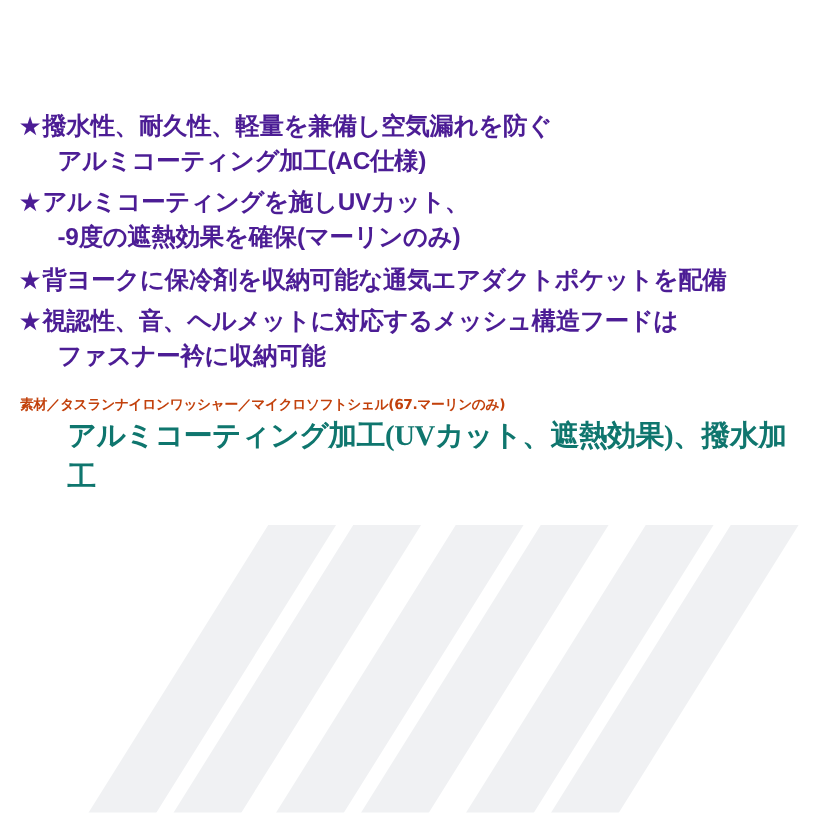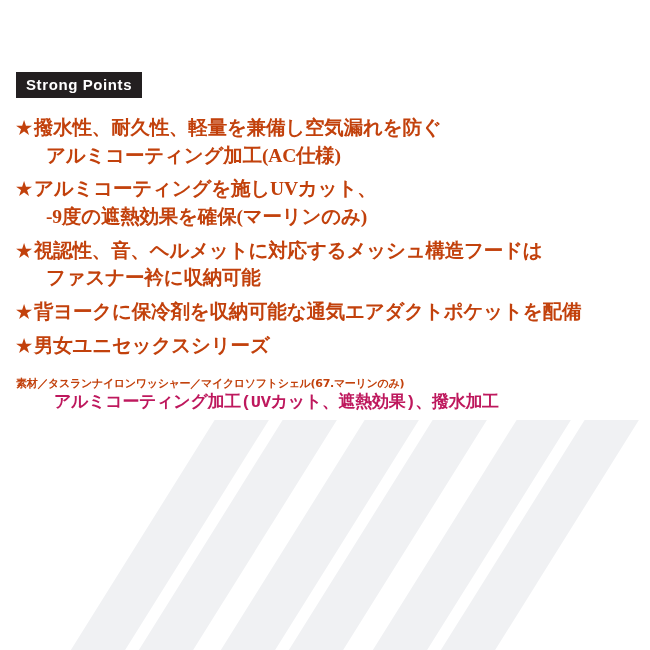--- a/index.html
+++ b/index.html
@@ -62,26 +62,26 @@
     padding: 5px 10px 6px 10px;
     line-height: 1;
     font-family: "Liberation Sans", "DejaVu Sans", sans-serif;
   }
 
   .points {
     margin-top: 16px;
   }
   .point {
     font-size: 19.5px;
-    color: #c2410c;
+    color: #4c1d95;
     line-height: 1.42;
     margin-bottom: 6px;
     font-weight: 700;
     letter-spacing: -0.2px;
-    font-family: Liberation Serif, serif;
+    font-family: Liberation Sans, sans-serif;
   }
   .point .star {
     font-size: 18px;
     margin-right: 2px;
   }
   .point .cont {
     display: block;
     padding-left: 30px;
   }
 
@@ -95,26 +95,26 @@
     font-weight: 700;
     letter-spacing: -0.3px;
     font-family: "DejaVu Sans", "Liberation Sans", sans-serif;
   }
   .spec-row .label {
     font-weight: 700;
   }
   .spec-sub {
     display: block;
     padding-left: 38px;
-    font-size: 17px;
+    font-size: 23px;
     line-height: 1.45;
     font-weight: 700;
     letter-spacing: -0.3px;
-    color: #be185d;
-    font-family: Liberation Mono, monospace;
+    color: #0f766e;
+    font-family: Liberation Serif, serif;
   }
   .gap {
     height: 6px;
   }
 </style>
 </head>
 <body>
 
 <div class="page">
 
@@ -122,48 +122,44 @@
     <div class="stripe s1"></div>
     <div class="stripe s2"></div>
     <div class="stripe s3"></div>
     <div class="stripe s4"></div>
     <div class="stripe s5"></div>
     <div class="stripe s6"></div>
   </div>
 
   <div class="content">
 
-    <div class="sp-header">Strong Points</div>
 
     <div class="points">
 
       <div class="point">
         <span class="star">★</span><span>撥水性、耐久性、軽量を兼備し空気漏れを防ぐ</span>
         <span class="cont">アルミコーティング加工(AC仕様)</span>
       </div>
 
       <div class="point">
         <span class="star">★</span><span>アルミコーティングを施しUVカット、</span>
         <span class="cont">-9度の遮熱効果を確保(マーリンのみ)</span>
       </div>
 
       <div class="point">
+        <span class="star">★</span><span>背ヨークに保冷剤を収納可能な通気エアダクトポケットを配備</span>
+      </div>
+
+      <div class="point">
         <span class="star">★</span><span>視認性、音、ヘルメットに対応するメッシュ構造フードは</span>
         <span class="cont">ファスナー衿に収納可能</span>
       </div>
 
-      <div class="point">
-        <span class="star">★</span><span>背ヨークに保冷剤を収納可能な通気エアダクトポケットを配備</span>
-      </div>
 
 
-
-      <div class="point">
-        <span class="star">★</span><span>男女ユニセックスシリーズ</span>
-      </div>
 
     </div>
 
     <div class="specs">
 
       <div class="spec-row">
         <span class="label">素材</span><span>／タスランナイロンワッシャー／マイクロソフトシェル(67.マーリンのみ)</span>
       </div>
       <div class="spec-sub">アルミコーティング加工(UVカット、遮熱効果)、撥水加工</div>
 

